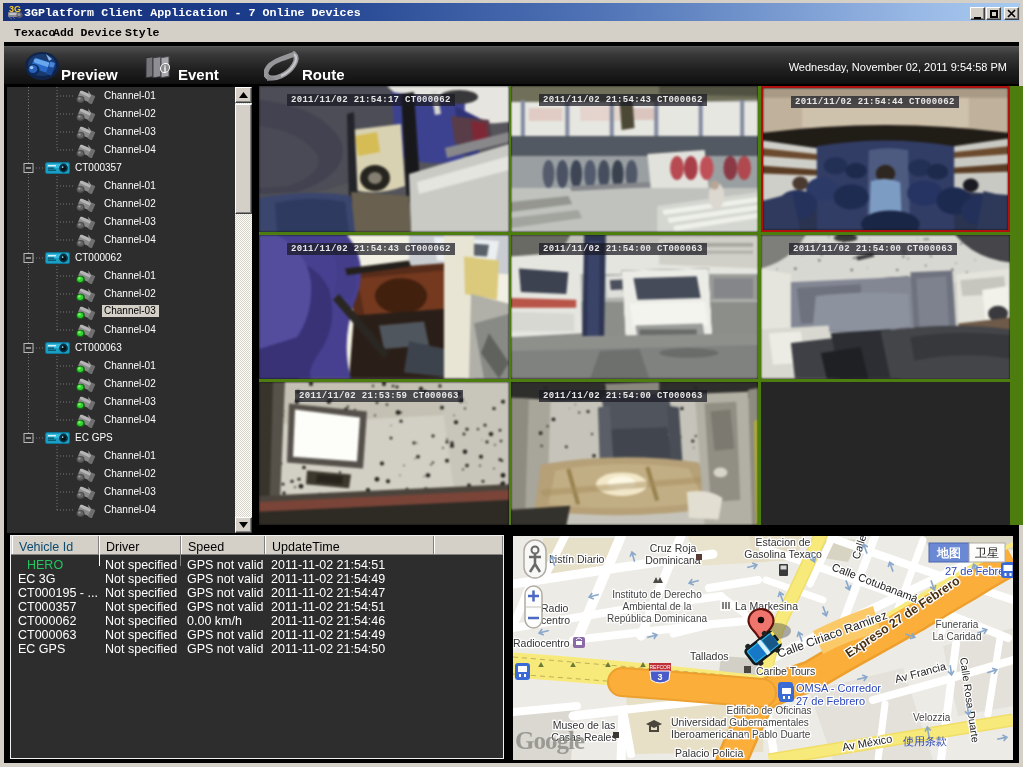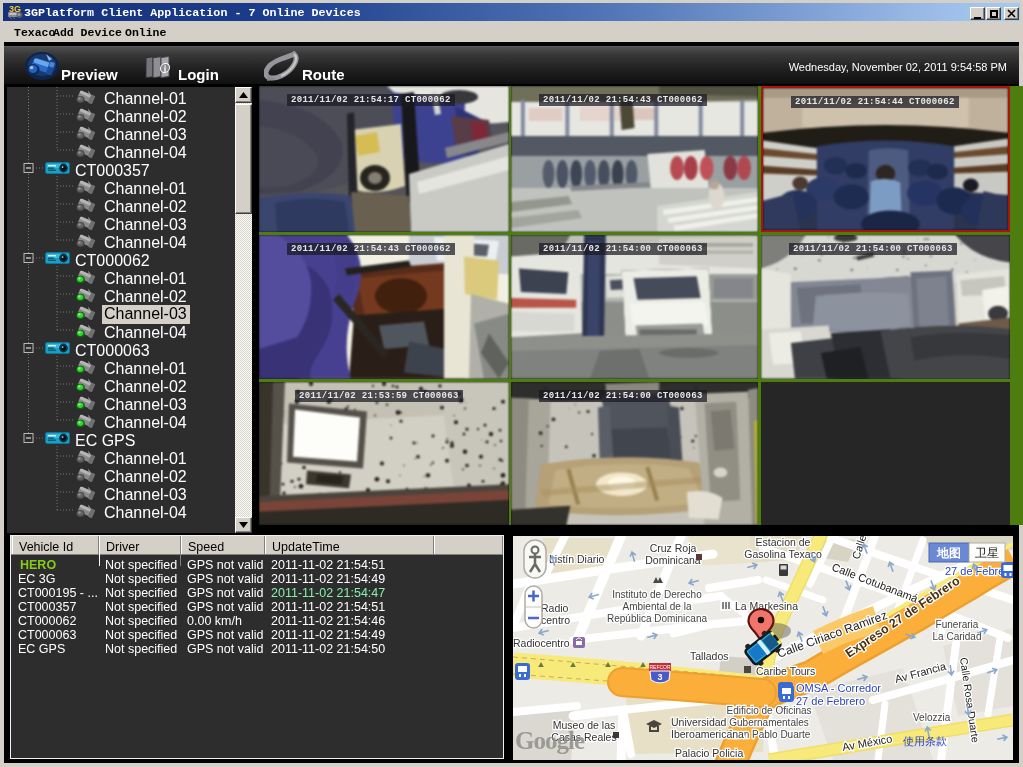--- a/index.html
+++ b/index.html
@@ -28,21 +28,21 @@
   #toolbar { left:4px; top:46px; width:1015px; height:39px;
     background:linear-gradient(to bottom,#4e4e4e 0%,#383838 20%,#202020 60%,#101010 100%);
     border-top:1px solid #5a5a5a; border-bottom:1px solid #000; color:#fff; }
   .toolbtn { top:0; height:54px; display:flex; align-items:center;
     font-weight:bold; font-size:15px; color:#fff; }
   #datetext { right:12px; top:14px; font-size:11px; color:#fff; }
   
   #tree { left:7px; top:87px; width:228px; height:446px; background:#2d2d2d; overflow:hidden;
     font-size:12px; color:#fff; }
   #treesb { left:235px; top:87px; width:17px; height:446px; background:#d4d0c8; }
-  .tlabel { position:absolute; top:2px; font-size:16px; color:#fff; white-space:nowrap; }
+  .tlabel { position:absolute; top:2px; font-size:10px; color:#fff; white-space:nowrap; }
   
   #grid { left:259px; top:86px; width:804px; height:439px; background:#4d7c0f; }
   .vcell { position:absolute; overflow:hidden; background:#111; }
   .vcell > svg { filter:blur(0.9px); }
   .ts { position:absolute; font-family:"Liberation Mono",monospace; font-size:9px; font-weight:bold;
         color:#e8e8e8; background:rgba(25,25,35,0.72); padding:1px 4px; letter-spacing:0.3px; white-space:nowrap; }
   
   #vtable { left:10px; top:535px; width:494px; height:224px; background:#2d2d2d;
      border:1px solid #f0f0f0; font-size:12.5px; }
   
@@ -68,21 +68,21 @@
   <div class="abs winbtn" style="left:983px;">
       <div style="position:absolute;left:3px;top:2px;width:8px;height:8px;border:2px solid #000;border-top-width:2px;"></div>
     </div>
   <div class="abs winbtn" style="left:1001px;"><svg width="13" height="12">
         <path d="M3 2 L10 9 M10 2 L3 9" stroke="#000" stroke-width="1.6"></path>
       </svg></div>
 </div>
 <div class="abs" id="menubar">
   <span class="abs" style="left:11px; top:5px;">Texaco</span>
   <span class="abs" style="left:50px; top:5px;">Add Device</span>
-  <span class="abs" style="left:122px; top:5px;">Online</span>
+  <span class="abs" style="left:122px; top:5px;">Style</span>
 </div>
 <div class="abs" id="toolbar">
   <svg class="abs" style="left:20px;top:3px;" width="36" height="32" viewBox="0 0 36 32">
     <ellipse cx="18" cy="16" rx="17" ry="14" fill="#10244a"></ellipse>
     <ellipse cx="18" cy="15" rx="14" ry="11" fill="#1a3a6e"></ellipse>
     <g transform="rotate(18 18 16)">
       <rect x="8" y="10" width="20" height="11" rx="3" fill="#2a6ac8"></rect>
       <rect x="8.6" y="10.6" width="18.8" height="4.6" rx="2.3" fill="#6aa8ee"></rect>
       <rect x="24" y="8.6" width="6" height="13.6" rx="1.5" fill="#1a4a9a"></rect>
       <rect x="24.6" y="9.2" width="4.8" height="5" rx="1" fill="#4a86d8"></rect>
@@ -95,21 +95,21 @@
   <div class="abs toolbtn" style="left:57px;">Preview</div>
   <svg class="abs" style="left:140px;top:5px;" width="28" height="29" viewBox="0 0 28 29">
     <g transform="skewY(-8)">
       <rect x="2" y="6" width="7" height="20" fill="#74747a" stroke="#2e2e32" stroke-width="1"></rect>
       <rect x="9" y="7" width="8" height="20" fill="#8e8e94" stroke="#3a3a3e" stroke-width="1"></rect>
       <rect x="17" y="8" width="8" height="20" fill="#a8a8ae" stroke="#46464a" stroke-width="1"></rect>
       <circle cx="21" cy="19" r="4.5" fill="#8a8a8e" stroke="#fff" stroke-width="1"></circle>
       <text x="21" y="22.5" font-size="9" font-weight="bold" fill="#fff" text-anchor="middle" font-family="Liberation Serif">i</text>
     </g>
   </svg>
-  <div class="abs toolbtn" style="left:174px;">Login</div>
+  <div class="abs toolbtn" style="left:174px;">Event</div>
   <svg class="abs" style="left:260px;top:4px;" width="35" height="31" viewBox="0 0 35 31">
     <path d="M30 3 C36 8 28 20 17 25 C8 29 1 27 2 21 C3 16 9 11 17 8 C25 5 29 4 30 3 Z" fill="none" stroke="#96969a" stroke-width="5"></path>
     <path d="M30 3 C36 8 28 20 17 25" fill="none" stroke="#c8c8cc" stroke-width="2"></path>
     <path d="M4 24 L12 28 L3 30 Z" fill="#8a8a8e"></path>
   </svg>
   <div class="abs toolbtn" style="left:298px;">Route</div>
   <div class="abs" id="datetext">Wednesday, November 02, 2011 9:54:58 PM</div>
 </div>
 <div class="abs" id="tree">
     <svg width="228" height="448" style="position:absolute;left:0;top:0;">
@@ -721,38 +721,38 @@
 <path d="M240 8 L250 6 L250 146 L244 146 Z" fill="#8e8b80"></path>
 <path d="M246 40 L250 38 L250 146 L248 146 Z" fill="#b0b032"></path>
 <path d="M0 130 L60 126 L56 146 L0 146 Z" fill="#34322c"></path>
 </svg><div class="ts" style="left:28px;top:8px;">2011/11/02 21:54:00  CT000063</div></div>
     <div class="vcell" style="left:502px;top:295.5px;width:249px;height:143.5px;">
       <div style="width:100%;height:100%;background:#262626;"></div>
     </div>
   </div>
 <div class="abs" id="vtable">
     <div style="position:absolute;left:0;top:0;width:492px;height:19px;background:#d4d0c8;border-bottom:1px solid #808080;">
-      <div style="position:absolute;left:1px;top:0;width:87px;height:18px;border-left:1px solid #fff;border-right:1px solid #808080;color:#000000;padding:4px 0 0 6px;white-space:nowrap;overflow:hidden;">Vehicle Id</div>
+      <div style="position:absolute;left:1px;top:0;width:87px;height:18px;border-left:1px solid #fff;border-right:1px solid #808080;color:#0c4a6e;padding:4px 0 0 6px;white-space:nowrap;overflow:hidden;">Vehicle Id</div>
       <div style="position:absolute;left:88px;top:0;width:82px;height:30px;border-left:1px solid #fff;border-right:1px solid #808080;color:#000;padding:4px 0 0 6px;white-space:nowrap;overflow:hidden;">Driver</div>
       <div style="position:absolute;left:170px;top:0;width:84px;height:18px;border-left:1px solid #fff;border-right:1px solid #808080;color:#000;padding:4px 0 0 6px;white-space:nowrap;overflow:hidden;">Speed</div>
       <div style="position:absolute;left:254px;top:0;width:169px;height:18px;border-left:1px solid #fff;border-right:1px solid #808080;color:#000;padding:4px 0 0 6px;white-space:nowrap;overflow:hidden;">UpdateTime</div>
       <div style="position:absolute;left:423px;top:0;width:69px;height:18px;border-left:1px solid #fff;border-right:1px solid #808080;color:#000;padding:4px 0 0 6px;white-space:nowrap;overflow:hidden;"></div>
     </div>
-    <div style="position:absolute;left:9px;top:22px;color:#84cc16;white-space:nowrap;font-weight:bold;">HERO</div>
+    <div style="position:absolute;left:16px;top:22px;color:#22c55e;white-space:nowrap;">HERO</div>
     <div style="position:absolute;left:94px;top:22px;color:#fff;white-space:nowrap;">Not specified</div>
     <div style="position:absolute;left:176px;top:22px;color:#fff;white-space:nowrap;">GPS not valid</div>
     <div style="position:absolute;left:260px;top:22px;color:#fff;white-space:nowrap;">2011-11-02 21:54:51</div>
     <div style="position:absolute;left:7px;top:36px;color:#fff;white-space:nowrap;">EC 3G</div>
     <div style="position:absolute;left:94px;top:36px;color:#fff;white-space:nowrap;">Not specified</div>
     <div style="position:absolute;left:176px;top:36px;color:#fff;white-space:nowrap;">GPS not valid</div>
     <div style="position:absolute;left:260px;top:36px;color:#fff;white-space:nowrap;">2011-11-02 21:54:49</div>
     <div style="position:absolute;left:7px;top:50px;color:#fff;white-space:nowrap;">CT000195 - ...</div>
     <div style="position:absolute;left:94px;top:50px;color:#fff;white-space:nowrap;">Not specified</div>
     <div style="position:absolute;left:176px;top:50px;color:#fff;white-space:nowrap;">GPS not valid</div>
-    <div style="position:absolute;left:260px;top:50px;color:#86efac;white-space:nowrap;">2011-11-02 21:54:47</div>
+    <div style="position:absolute;left:260px;top:50px;color:#ffffff;white-space:nowrap;">2011-11-02 21:54:47</div>
     <div style="position:absolute;left:7px;top:64px;color:#fff;white-space:nowrap;">CT000357</div>
     <div style="position:absolute;left:94px;top:64px;color:#fff;white-space:nowrap;">Not specified</div>
     <div style="position:absolute;left:176px;top:64px;color:#fff;white-space:nowrap;">GPS not valid</div>
     <div style="position:absolute;left:260px;top:64px;color:#fff;white-space:nowrap;">2011-11-02 21:54:51</div>
     <div style="position:absolute;left:7px;top:78px;color:#fff;white-space:nowrap;">CT000062</div>
     <div style="position:absolute;left:94px;top:78px;color:#fff;white-space:nowrap;">Not specified</div>
     <div style="position:absolute;left:176px;top:78px;color:#fff;white-space:nowrap;">0.00 km/h</div>
     <div style="position:absolute;left:260px;top:78px;color:#fff;white-space:nowrap;">2011-11-02 21:54:46</div>
     <div style="position:absolute;left:7px;top:92px;color:#fff;white-space:nowrap;">CT000063</div>
     <div style="position:absolute;left:94px;top:92px;color:#fff;white-space:nowrap;">Not specified</div>

